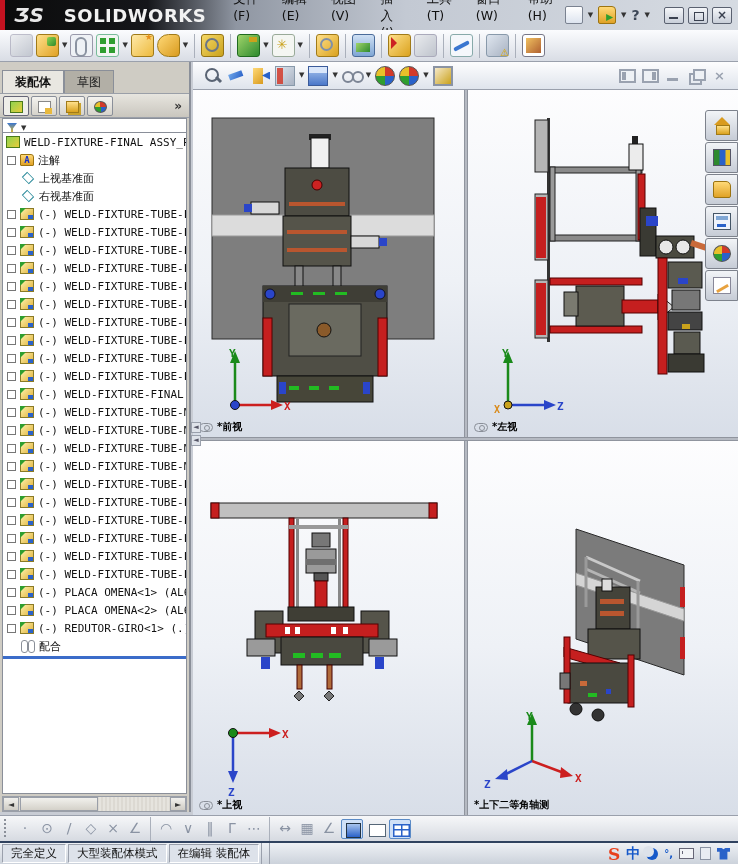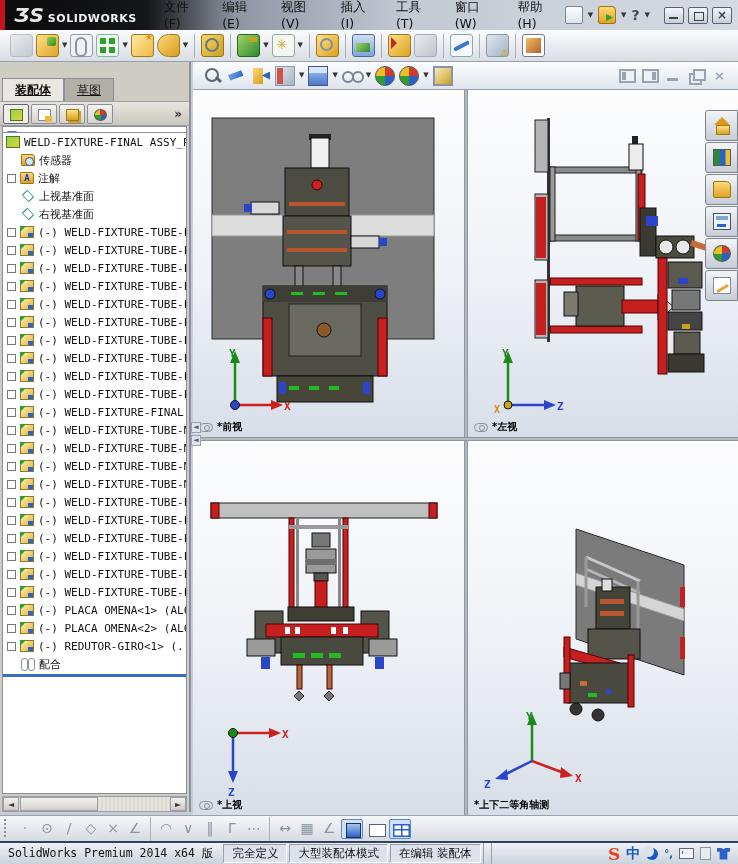--- a/index.html
+++ b/index.html
@@ -5,23 +5,23 @@
   * { box-sizing: border-box; margin: 0; padding: 0; }
   html,body { width:738px; height:864px; }
   body { position:relative; font-family:"DejaVu Sans",sans-serif; font-size:12px;
          background:#c8ccd4; overflow:hidden; color:#111; }
 
   
   .titlebar { position:absolute; left:0; top:0; width:738px; height:30px;
     background:linear-gradient(to right,#0b0b0b 0%,#15161a 20%,#8f96a2 32%,#c3c9d3 55%,#d6dbe2 100%);
     display:flex; align-items:center; }
   .rededge { position:absolute; left:0; top:0; width:5px; height:62px; background:#c41220; }
-  .brand { display:flex; align-items:baseline; gap:4px; padding:0 18px 0 14px; color:#fff; }
+  .brand { display:flex; align-items:baseline; gap:20px; padding:0 18px 0 14px; color:#fff; }
   .brandmark { font-size:20px; font-weight:bold; font-style:italic; color:#e8e8e8; }
-  .brandname { font-size:11px; font-weight:bold; letter-spacing:.5px; color:#f2f2f2; }
+  .brandname { font-size:18px; font-weight:bold; letter-spacing:.5px; color:#f2f2f2; }
   .menus { display:flex; gap:4px; }
   .menuitem { padding:4px 9px; color:#101010; font-size:12.5px; cursor:default; }
   .tb-quick { margin-left:auto; display:flex; align-items:center; gap:5px; padding-right:6px; }
   .qic { width:18px; height:18px; position:relative; display:inline-block; }
   .qi-page { background:linear-gradient(#fff,#dde4ef); border:1px solid #7a8290; border-radius:2px; }
   .qi-folder { background:linear-gradient(#ffd977,#e0a226); border:1px solid #9c7411; border-radius:2px 4px 2px 2px; }
   .qi-folder::after { content:""; position:absolute; right:2px; bottom:2px; width:7px; height:7px; background:#2f9e2f; clip-path:polygon(0 0,100% 50%,0 100%); }
   .dd { font-size:7px; color:#333; line-height:1; }
   .help-q { font-size:14px; font-weight:bold; color:#3c4656; }
   .winbtns { display:flex; gap:4px; padding:0 6px 0 8px; }
@@ -66,21 +66,21 @@
   .g14 { background:#f4f7fb; border:1px solid #8aa; }
   .g14::after { content:""; position:absolute; left:2px; top:9px; width:17px; height:4px; background:#3a76d0; transform:rotate(-28deg); border-radius:2px; }
   .g15 { background:linear-gradient(135deg,#dfe6ef,#a8b2c2); border:1px solid #89a; }
   .g15::after { content:"⚠"; position:absolute; right:-1px; bottom:-2px; font-size:10px; color:#d9a90d; }
   .g16 { background:#fff; border:1px solid #778; }
   .g16::after { content:""; position:absolute; left:3px; top:3px; right:3px; bottom:3px; background:linear-gradient(135deg,#f0c060,#b06030); }
 
   
   .leftpanel { position:absolute; left:0; top:62px; width:191px; height:750px;
     background:#cfccc4; border-right:2px solid #8a8f99; }
-  .ptabs { height:40px; display:flex; align-items:flex-end; padding-left:2px; background:#cfccc4; border-bottom:1px solid #9a9fa8;text-decoration:underline; }
+  .ptabs { height:32px; display:flex; align-items:flex-end; padding-left:2px; background:#cfccc4; border-bottom:1px solid #9a9fa8; }
   .ptab { padding:3px 12px 2px; font-size:12px; border:1px solid #8a8f99; border-bottom:none; }
   .ptab.active { background:#e9e7e1; font-weight:bold; }
   .ptab.inactive { background:#b2afa6; color:#222; }
   .mgr { height:24px; display:flex; align-items:center; gap:2px; padding:1px 3px; background:linear-gradient(#e7e5df,#c9c6be); border-bottom:1px solid #9a9fa8; }
   .mgrbtn { width:26px; height:20px; border:1px solid #8a8f99; border-radius:2px; background:linear-gradient(#f4f3ef,#d6d3cb); position:relative; }
   .mgrbtn.active { background:#efeee9; border-color:#667; }
   .mic { position:absolute; left:6px; top:4px; width:13px; height:12px; }
   .mi-asm { background:linear-gradient(135deg,#8fd44e,#e8cc3a); border:1px solid #4a7a1a; }
   .mi-form { background:#fff; border:1px solid #888; }
   .mi-form::after { content:""; position:absolute; right:-2px; bottom:-2px; width:7px; height:6px; background:#e8b93e; }
@@ -289,24 +289,20 @@
   </div>
   <div class="filter">
     <span class="funnel"></span>
     <span class="dd">▼</span>
   </div>
 
   <div class="tree">
     <div class="trow ind1">
       <span class="tico ti-asm"></span>
       <span class="lbl">WELD-FIXTURE-FINAL ASSY_POS</span>
-    </div>
-    <div class="trow ind2">
-      <span class="tico ti-folder ti-gauge"></span>
-      <span class="lbl">传感器</span>
     </div>
     <div class="trow ind3">
       <span class="exp"></span>
       <span class="tico ti-folder ti-ann">A</span>
       <span class="lbl">注解</span>
     </div>
     <div class="trow ind2">
       <span class="tico ti-plane"></span>
       <span class="lbl">上视基准面</span>
     </div>
@@ -719,21 +715,20 @@
   <span class="tsep"></span>
   <span class="skic">↔</span>
   <span class="skic">▦</span>
   <span class="skic">∠</span>
   <span class="viewbtn pressed vb-cube"></span>
   <span class="viewbtn vb-single"></span>
   <span class="viewbtn pressed vb-four"></span>
 </div>
 
 <div class="statusbar">
-  <span class="sbleft">SolidWorks Premium 2014 x64 版</span>
   <span class="sbcell">完全定义</span>
   <span class="sbcell">大型装配体模式</span>
   <span class="sbcell">在编辑 装配体</span>
   <span class="sbthin"></span>
   <span class="sbthin"></span>
   <span class="sbspace"></span>
   <span class="ime">
     <span class="ime-s">S</span>
     <span class="ime-zh">中</span>
     <span class="ime-moon"></span>

